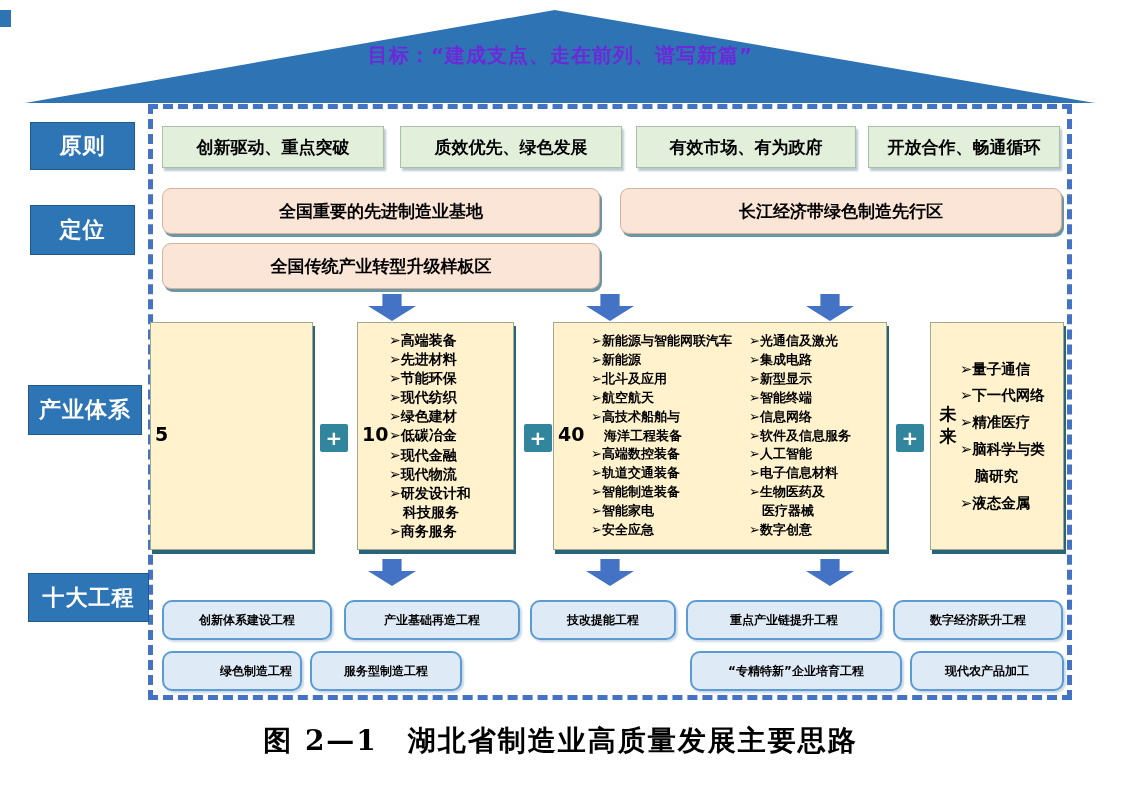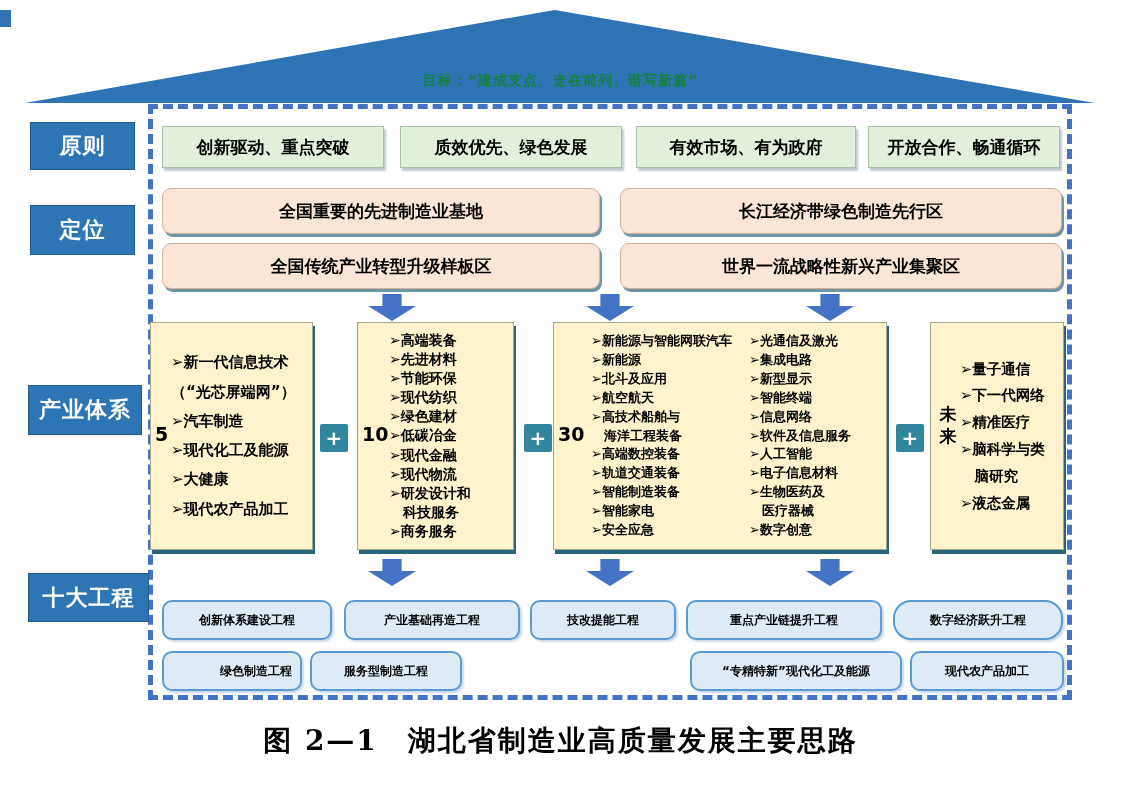--- a/index.html
+++ b/index.html
@@ -6,22 +6,22 @@
   .canvas{
     position:relative;width:1121px;height:791px;background:#ffffff;overflow:hidden;
     font-family:"DejaVu Sans","Liberation Sans",sans-serif;color:#000;
   }
   .stray{position:absolute;left:0;top:10px;width:11px;height:17px;background:#2e74b5;}
   .triangle{
     position:absolute;left:25px;top:10px;width:1070px;height:93px;background:#2e74b5;
     clip-path:polygon(49.5% 0,100% 100%,0 100%);
   }
   .banner-text{
-    position:absolute;left:0;top:72px;width:1121px;text-align:center;
-    color:#15803d;font-weight:bold;font-size:14px;letter-spacing:1px;
+    position:absolute;left:0;top:42px;width:1121px;text-align:center;
+    color:#6d28d9;font-weight:bold;font-size:20px;letter-spacing:1px;
   }
   .frame{
     position:absolute;left:148px;top:104px;width:924px;height:596px;
     border:5px dashed #4472c4;box-sizing:border-box;background:transparent;
   }
   .side-label{
     position:absolute;background:#2e75b6;border:1px solid #20598b;
     color:#ffffff;font-weight:bold;font-size:22px;
     display:flex;align-items:center;justify-content:center;letter-spacing:1px;
   }
@@ -94,36 +94,27 @@
   <div class="side-label" style="left:28px;top:573px;width:119px;height:47px;">十大工程</div>
 
   <div class="gbox" style="left:162px;width:222px;">创新驱动、重点突破</div>
   <div class="gbox" style="left:400px;width:222px;">质效优先、绿色发展</div>
   <div class="gbox" style="left:636px;width:220px;">有效市场、有为政府</div>
   <div class="gbox" style="left:868px;width:192px;">开放合作、畅通循环</div>
 
   <div class="obox" style="left:162px;top:188px;width:438px;">全国重要的先进制造业基地</div>
   <div class="obox" style="left:620px;top:188px;width:442px;">长江经济带绿色制造先行区</div>
   <div class="obox" style="left:162px;top:243px;width:438px;">全国传统产业转型升级样板区</div>
-  <div class="obox" style="left:620px;top:243px;width:442px;">世界一流战略性新兴产业集聚区</div>
 
   <div class="arrow" style="left:368px;top:294px;"></div>
   <div class="arrow" style="left:586px;top:294px;"></div>
   <div class="arrow" style="left:806px;top:294px;"></div>
 
   <div class="ibox" style="left:150px;width:163px;">
     <span class="num">5</span>
-    <div class="ind-list list5">
-        <div>➢新一代信息技术</div>
-        <div>（“光芯屏端网”）</div>
-        <div>➢汽车制造</div>
-        <div>➢现代化工及能源</div>
-        <div>➢大健康</div>
-        <div>➢现代农产品加工</div>
-      </div>
   </div>
 
   <div class="plus" style="left:320px;">+</div>
 
   <div class="ibox" style="left:357px;width:157px;">
     <span class="num">10</span>
     <div class="ind-list list10">
         <div>➢高端装备</div>
         <div>➢先进材料</div>
         <div>➢节能环保</div>
@@ -134,21 +125,21 @@
         <div>➢现代物流</div>
         <div>➢研发设计和</div>
         <div>　科技服务</div>
         <div>➢商务服务</div>
       </div>
   </div>
 
   <div class="plus" style="left:524px;">+</div>
 
   <div class="ibox" style="left:553px;width:334px;">
-    <span class="num">30</span>
+    <span class="num">40</span>
     <div class="cols20">
       <div class="ind-list list20 col20-left">
           <div>➢新能源与智能网联汽车</div>
           <div>➢新能源</div>
           <div>➢北斗及应用</div>
           <div>➢航空航天</div>
           <div>➢高技术船舶与</div>
           <div>　海洋工程装备</div>
           <div>➢高端数控装备</div>
           <div>➢轨道交通装备</div>
@@ -187,22 +178,22 @@
   </div>
 
   <div class="arrow" style="left:368px;top:559px;"></div>
   <div class="arrow" style="left:586px;top:559px;"></div>
   <div class="arrow" style="left:806px;top:559px;"></div>
 
   <div class="bbox" style="left:162px;top:600px;width:170px;">创新体系建设工程</div>
   <div class="bbox" style="left:344px;top:600px;width:176px;">产业基础再造工程</div>
   <div class="bbox" style="left:686px;top:600px;width:196px;">重点产业链提升工程</div>
   <div class="bbox" style="left:530px;top:600px;width:146px;">技改提能工程</div>
-  <div class="bbox" style="left:893px;top:600px;width:170px;border-radius:18px;">数字经济跃升工程</div>
+  <div class="bbox" style="left:893px;top:600px;width:170px;">数字经济跃升工程</div>
 
   <div class="bbox" style="left:162px;top:651px;width:140px;padding-left:48px;">绿色制造工程</div>
   <div class="bbox" style="left:310px;top:651px;width:152px;">服务型制造工程</div>
-  <div class="bbox" style="left:690px;top:651px;width:212px;">“专精特新”现代化工及能源</div>
+  <div class="bbox" style="left:690px;top:651px;width:212px;">“专精特新”企业培育工程</div>
   <div class="bbox" style="left:910px;top:651px;width:154px;">现代农产品加工</div>
 
   <div class="caption">图 2—1　湖北省制造业高质量发展主要思路</div>
 
 </div>
 
 </body></html>

